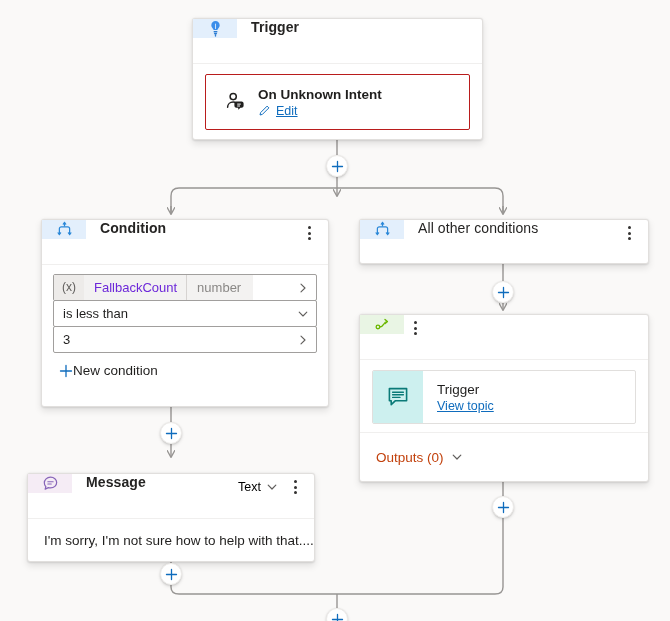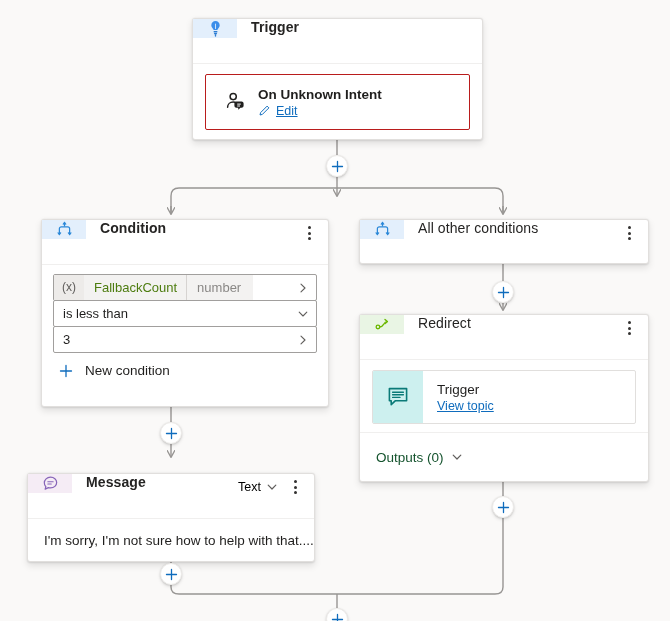--- a/index.html
+++ b/index.html
@@ -167,21 +167,21 @@
     width: 30px;
     text-align: center;
     font-size: 12px;
     color: #605e5c;
     background: #edebe9;
     line-height: 25px;
     height: 25px;
   }
   .var-name {
     font-size: 13px;
-    color: #4d7c0f;
+    color: #6d28d9;
     padding: 0 9px 0 10px;
     border-right: 1px solid #d6d3d1;
     line-height: 25px;
   }
   .var-type {
     font-size: 13px;
     color: #8a8886;
     padding: 0 12px 0 10px;
     line-height: 25px;
   }
@@ -195,21 +195,21 @@
     width: 26px;
     min-width: 26px;
     display: flex;
     align-items: center;
     justify-content: center;
     color: #605e5c;
   }
   .new-condition {
     display: flex;
     align-items: center;
-    gap: 12px;
+    gap: 0;
     padding: 11px 4px 2px 6px;
     font-size: 13.5px;
     color: #201f1e;
     cursor: pointer;
   }
 
   
   #allother-node { left: 359px; top: 219px; width: 290px; height: 45px; }
 
   
@@ -254,21 +254,21 @@
     border-top: 1px solid #f0efee;
     display: flex;
     align-items: center;
     padding-left: 16px;
   }
   .outputs-label {
     display: flex;
     align-items: center;
     gap: 7px;
     font-size: 13.5px;
-    color: #14532d;
+    color: #c2410c;
     cursor: pointer;
   }
 
   
   #message-node { left: 27px; top: 461px; width: 288px; height: 89px; margin-top: 12px; }
   .msg-body {
     padding: 14px 16px;
     font-size: 13.5px;
     color: #201f1e;
     white-space: nowrap;
@@ -458,21 +458,20 @@
 
   <div class="node" id="redirect-node">
     <div class="node-header">
       <div class="node-icon tint-green">
         <svg width="19" height="19" viewBox="0 0 20 20" fill="none" stroke="#6bb700" stroke-width="1.4" stroke-linecap="round" stroke-linejoin="round">
           <circle cx="5.2" cy="12.6" r="1.9"></circle>
           <path d="M7.1 12.6c2.6 0 3.2-1.2 4.1-2.8.9-1.6 1.6-2.9 3.7-2.9"></path>
           <path d="M12.6 4.7l2.6 2.2-2.6 2.2"></path>
         </svg>
       </div>
-      <div class="node-title plain">Redirect</div>
       <div class="header-right">
         <div class="kebab">
             <i></i>
             <i></i>
             <i></i>
           </div>
       </div>
     </div>
     <div class="redirect-body">
       <div class="redirect-inner">

